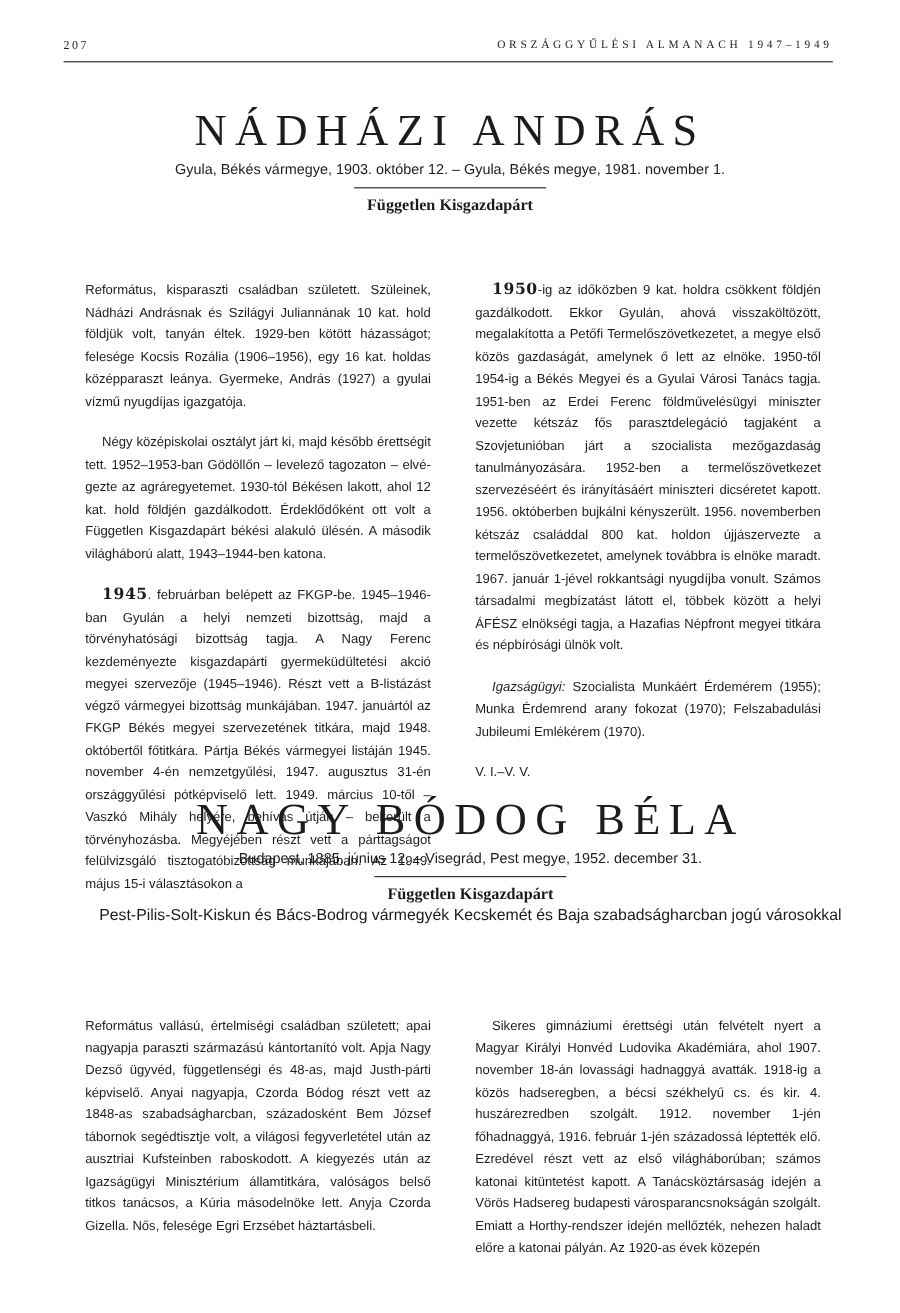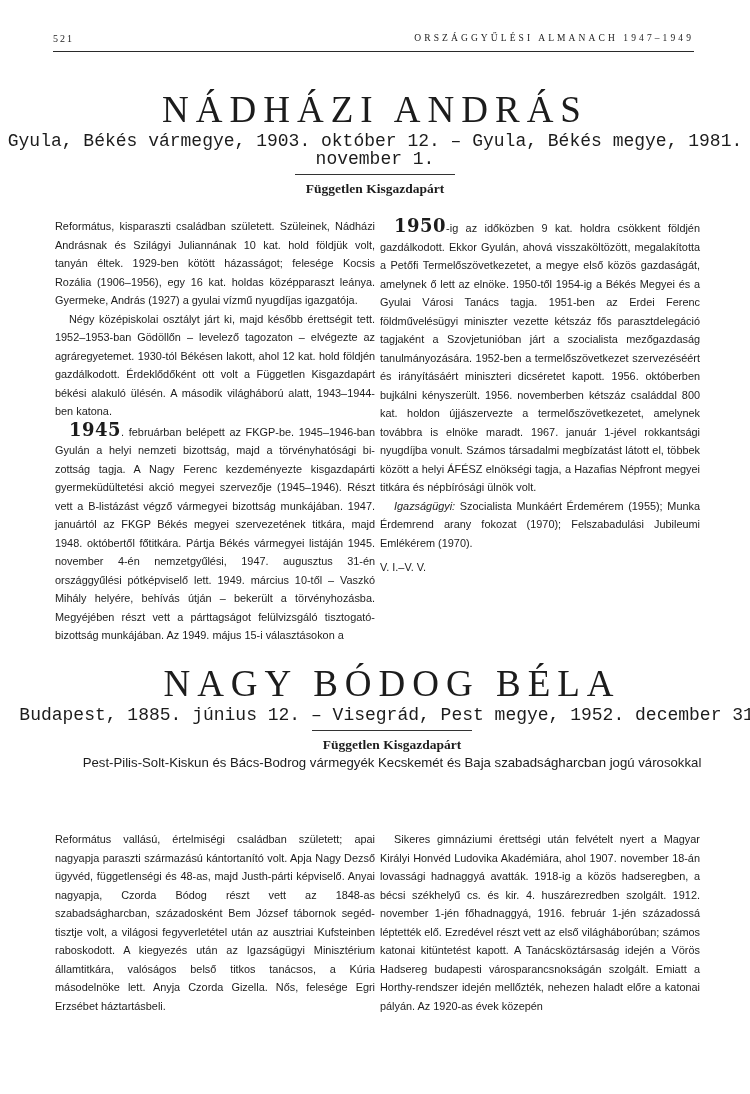--- a/index.html
+++ b/index.html
@@ -19,47 +19,47 @@
     .running-title {
       position: absolute; right: 0; top: 0;
       font-family: "Liberation Serif", serif; font-size: 9.5px; letter-spacing: 3.1px; text-align: right;
     }
     .entry-head { position: absolute; left: 0; width: 750px; text-align: center; }
     .name {
       font-family: "Liberation Serif", serif; font-weight: normal;
       font-size: 37px; letter-spacing: 7px; line-height: 40px; margin: 0;
     }
     .dates {
-      font-family: Liberation Mono, monospace; font-size: 18px; line-height: 18px;
+      font-family: Liberation Sans, sans-serif; font-size: 12px; line-height: 18px;
       margin-top: 2px;
     }
     .rule { width: 160px; height: 0; border-top: 1.3px solid #333; margin: 6px auto 4px; }
     .party {
       font-family: "Liberation Serif", serif; font-weight: bold; font-size: 13.5px; line-height: 19px;
     }
     .district { font-family: "Liberation Sans", sans-serif; font-size: 13.2px; line-height: 18px; }
     .col {
       position: absolute; width: 320px;
       font-family: "Liberation Sans", sans-serif; font-size: 10.9px; line-height: 18.5px;
       text-align: justify; hyphens: manual;
     }
-    .col p { margin: 0; }
+    .col p { margin: 16px; }
     .col p.indent { text-indent: 14px; }
     .dropyear {
-      font-family: "DejaVu Serif", serif; font-weight: bold; font-size: 18px;
+      font-family: "DejaVu Serif", serif; font-weight: bold; font-size: 13px;
       letter-spacing: 0.5px;
     }
     .italic { font-style: italic; }
     .sig { text-align: left; margin-top: 6px !important; }
   </style>
 </head>
 <body>
 
 <div class="header">
-  <span class="page-number">521</span>
+  <span class="page-number">207</span>
   <span class="running-title">ORSZÁGGYŰLÉSI ALMANACH 1947–1949</span>
 </div>
 
 <div class="entry-head" style="top:90px;">
   <h1 class="name">NÁDHÁZI ANDRÁS</h1>
   <div class="dates">Gyula, Békés vármegye, 1903. október 12. – Gyula, Békés megye, 1981. november 1.</div>
   <div class="rule"></div>
   <div class="party">Független Kisgazdapárt</div>
 </div>
 

